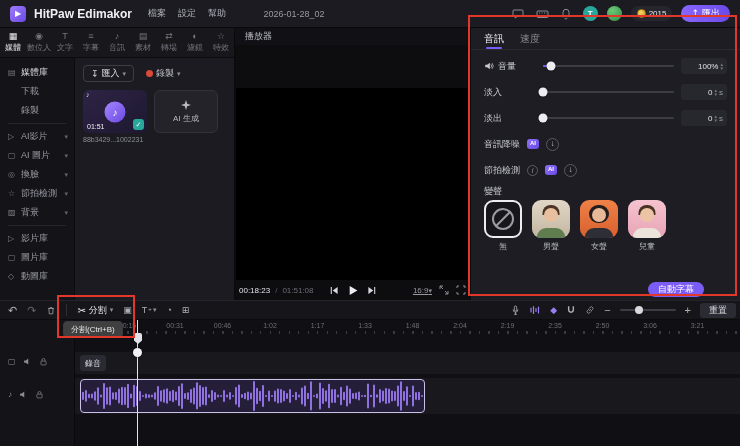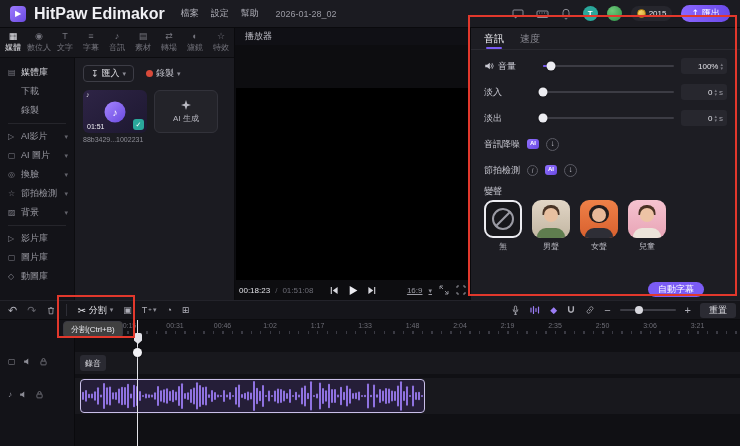--- a/index.html
+++ b/index.html
@@ -7,24 +7,24 @@
   .app{position:relative;width:740px;height:446px;background:#0f0f13;overflow:hidden;
        font-family:"Liberation Sans","DejaVu Sans",sans-serif;color:#d8d8de;cursor:default;
        -webkit-user-select:none;user-select:none;}
   svg{display:block;}
 
   
   .topbar{position:absolute;top:0;left:0;right:0;height:28px;background:#1b1b21;display:flex;
           align-items:center;padding:0 10px;gap:8px;border-bottom:1px solid #0a0a0d;z-index:3;}
   .logo{width:16px;height:16px;border-radius:4px;background:linear-gradient(135deg,#9d7bff,#6a4ae0);
         display:flex;align-items:center;justify-content:center;color:#fff;font-size:8px;}
-  .app-title{font-size:16px;font-weight:bold;color:#f0f0f4;}
+  .app-title{font-size:12px;font-weight:bold;color:#f0f0f4;}
   .menus{display:flex;gap:12px;margin-left:8px;}
   .menu{font-size:9px;color:#b4b4bd;}
-  .project-name{position:absolute;left:306px;transform:translateX(-50%);font-size:9px;color:#9a9aa3;}
+  .project-name{position:absolute;left:294px;transform:translateX(-50%);font-size:9px;color:#9a9aa3;}
   .tb-right{margin-left:auto;display:flex;align-items:center;gap:8px;}
   .tbicon{width:15px;height:15px;display:flex;align-items:center;justify-content:center;}
   .avatar-t{width:15px;height:15px;border-radius:50%;background:#2aa79b;color:#fff;font-size:8px;
             font-weight:bold;display:flex;align-items:center;justify-content:center;}
   .avatar-g{width:15px;height:15px;border-radius:50%;background:radial-gradient(circle at 35% 30%,#6cc878,#2e8f46);}
   .coin-pill{height:15px;background:#26262d;border-radius:8px;display:flex;align-items:center;gap:3px;
              padding:0 6px;font-size:8px;color:#e8e8ec;}
   .coin{width:9px;height:9px;border-radius:50%;background:radial-gradient(circle at 35% 30%,#f6d56a,#d09a28);
         border:1px solid #b8860f;}
   .export-btn{height:17px;border:none;border-radius:9px;background:linear-gradient(90deg,#8a66ff,#6a4ae8);
@@ -81,21 +81,21 @@
                  background:#101015;}
   .preview{flex:1;position:relative;}
   .video{position:absolute;left:1px;right:1px;top:43px;bottom:0;background:#000;}
   .pcontrols{height:20px;position:relative;display:flex;align-items:center;padding:0 4px;gap:3px;
              font-size:8px;color:#8d8d96;background:#0d0d10;}
   .tcur{color:#e0e0e6;}
   .tsep{margin:0 2px;color:#5c5c64;}
   .ttot{color:#6d6d76;}
   .pbtns{position:absolute;left:50%;transform:translateX(-50%);display:flex;gap:9px;align-items:center;}
   .pright{margin-left:auto;display:flex;align-items:center;gap:7px;}
-  .ratio{display:flex;align-items:flex-end;gap:6px;color:#9a9aa3;text-decoration:underline;}
+  .ratio{display:flex;align-items:flex-end;gap:0;color:#9a9aa3;text-decoration:underline;}
 
   
   .props{width:270px;background:#1d1d23;position:relative;display:flex;flex-direction:column;
          border-left:1px solid #0a0a0d;}
   .props-tabs{height:22px;display:flex;gap:16px;align-items:center;padding:0 13px;border-bottom:1px solid #2a2a31;
               font-size:10px;color:#8d8d96;flex:none;}
   .ptab{position:relative;height:100%;display:flex;align-items:center;}
   .ptab.active{color:#f0f0f4;}
   .ptab.active::after{content:"";position:absolute;left:2px;right:2px;bottom:0;height:2px;
                       background:var(--accent,#7b5cf5);border-radius:1px;}

